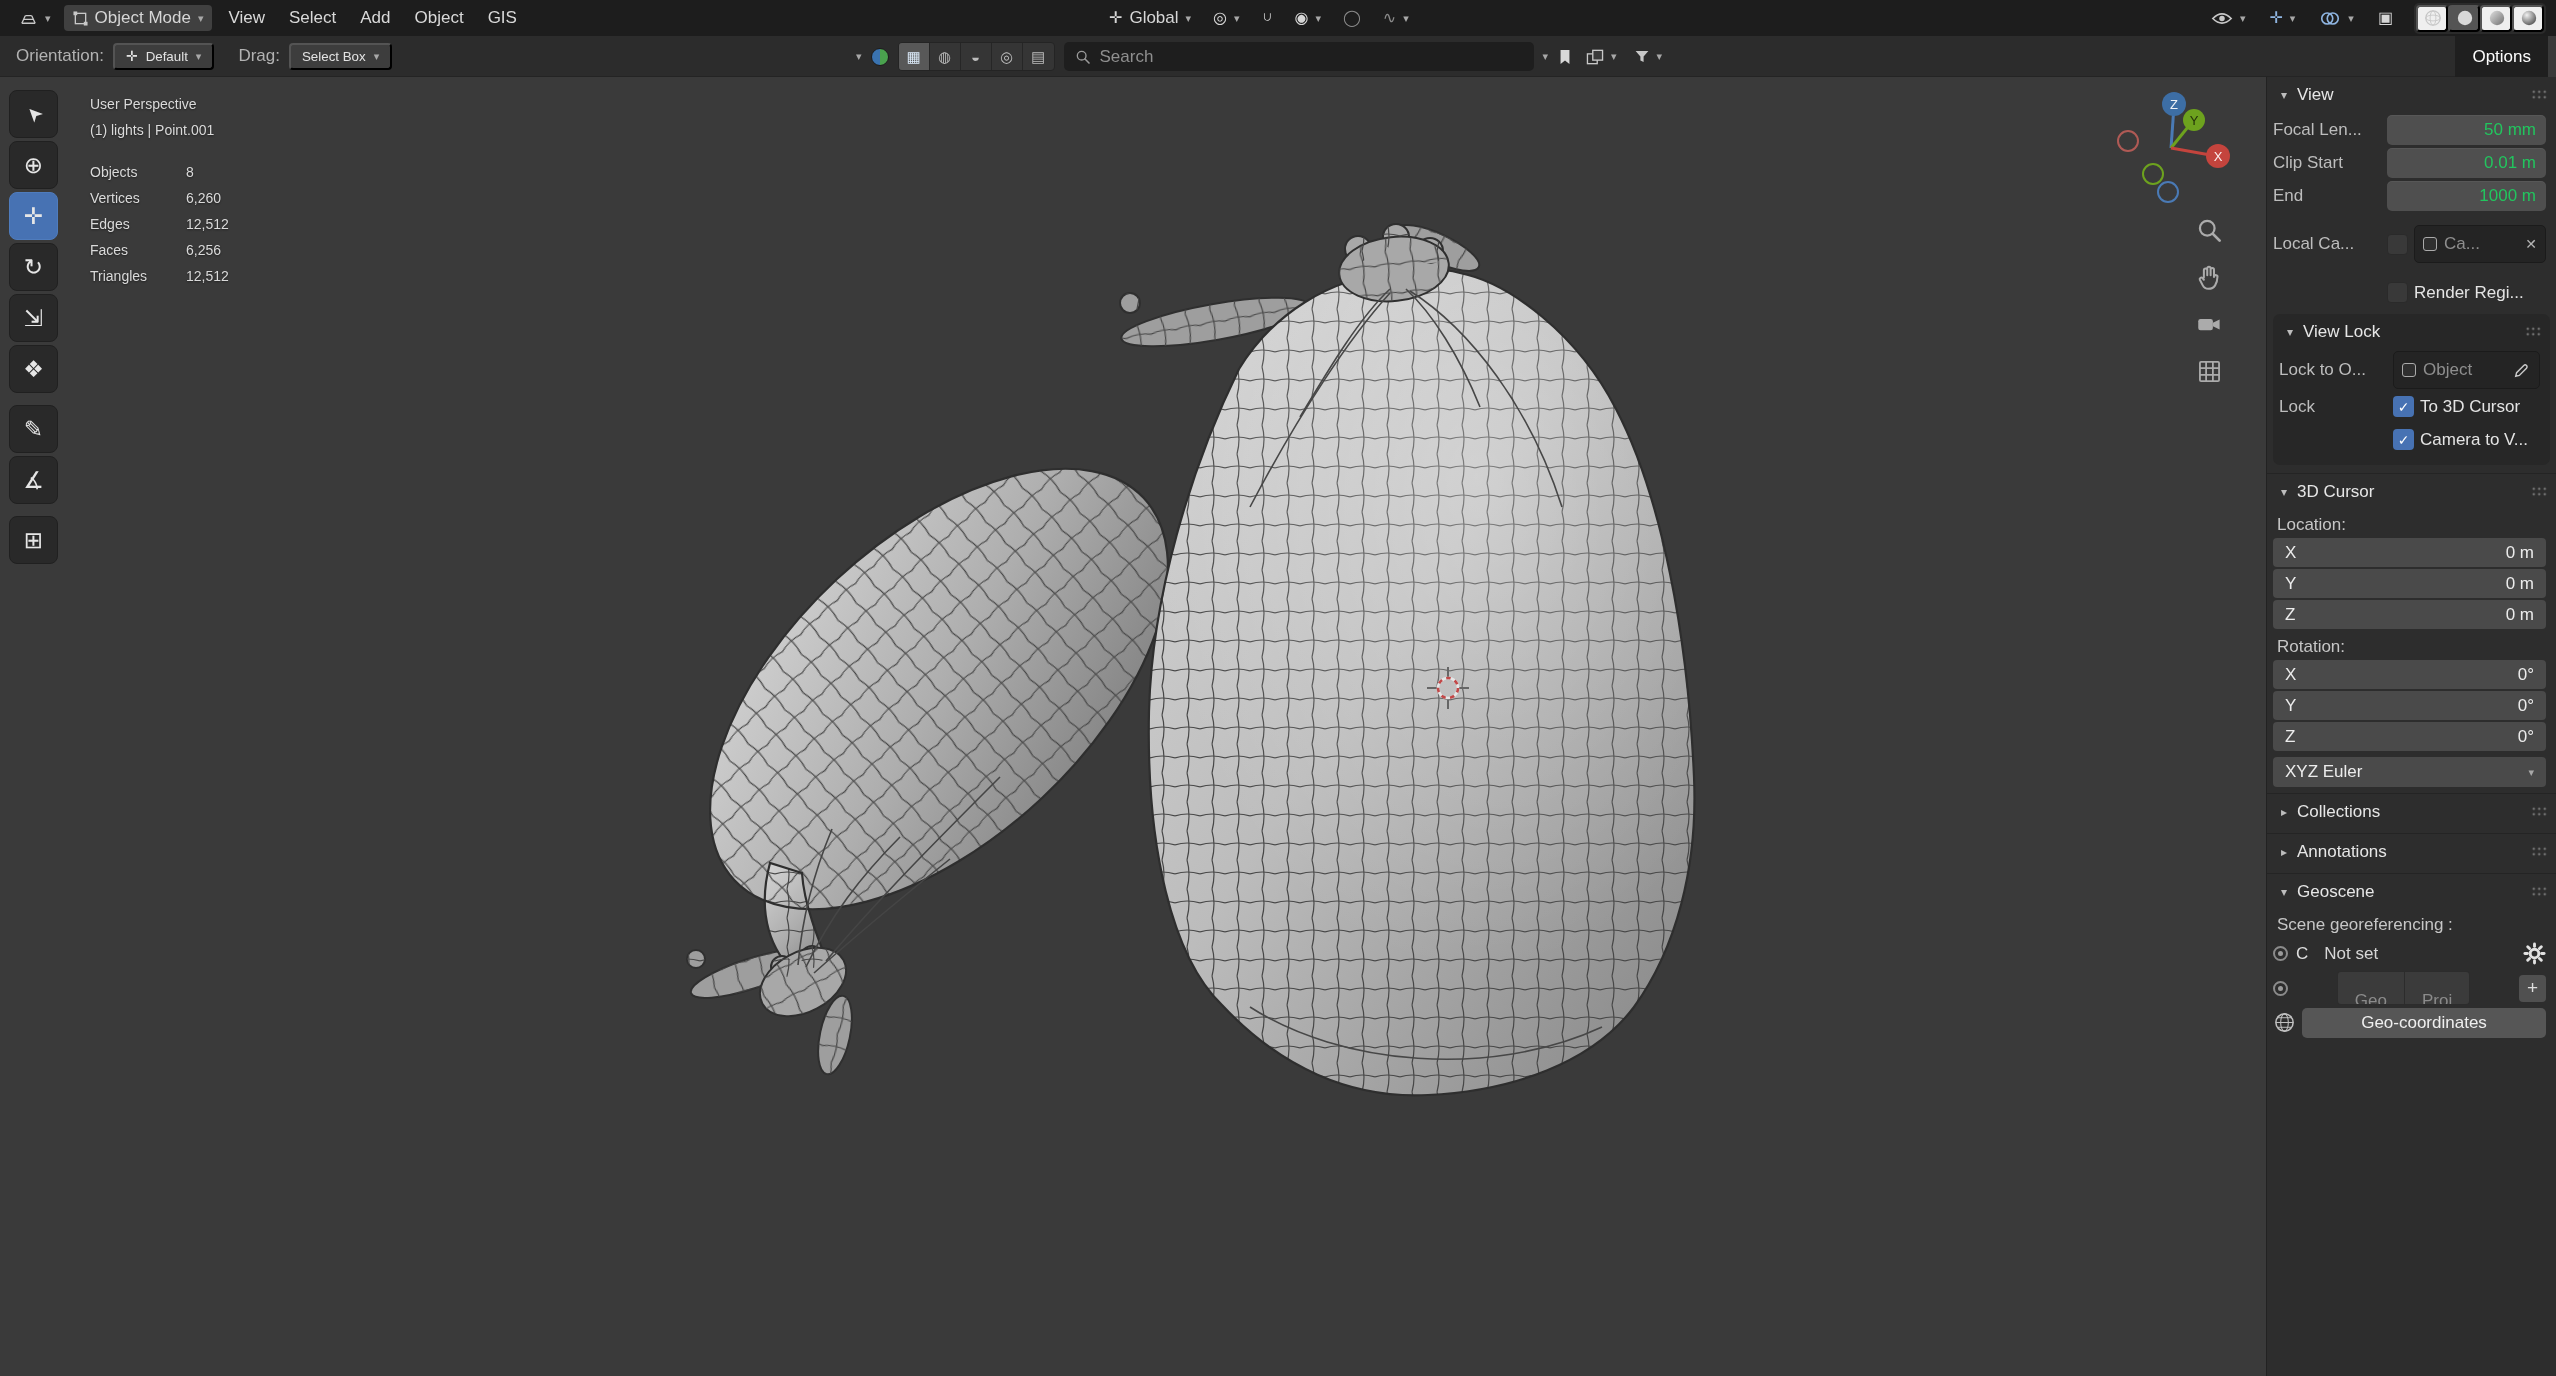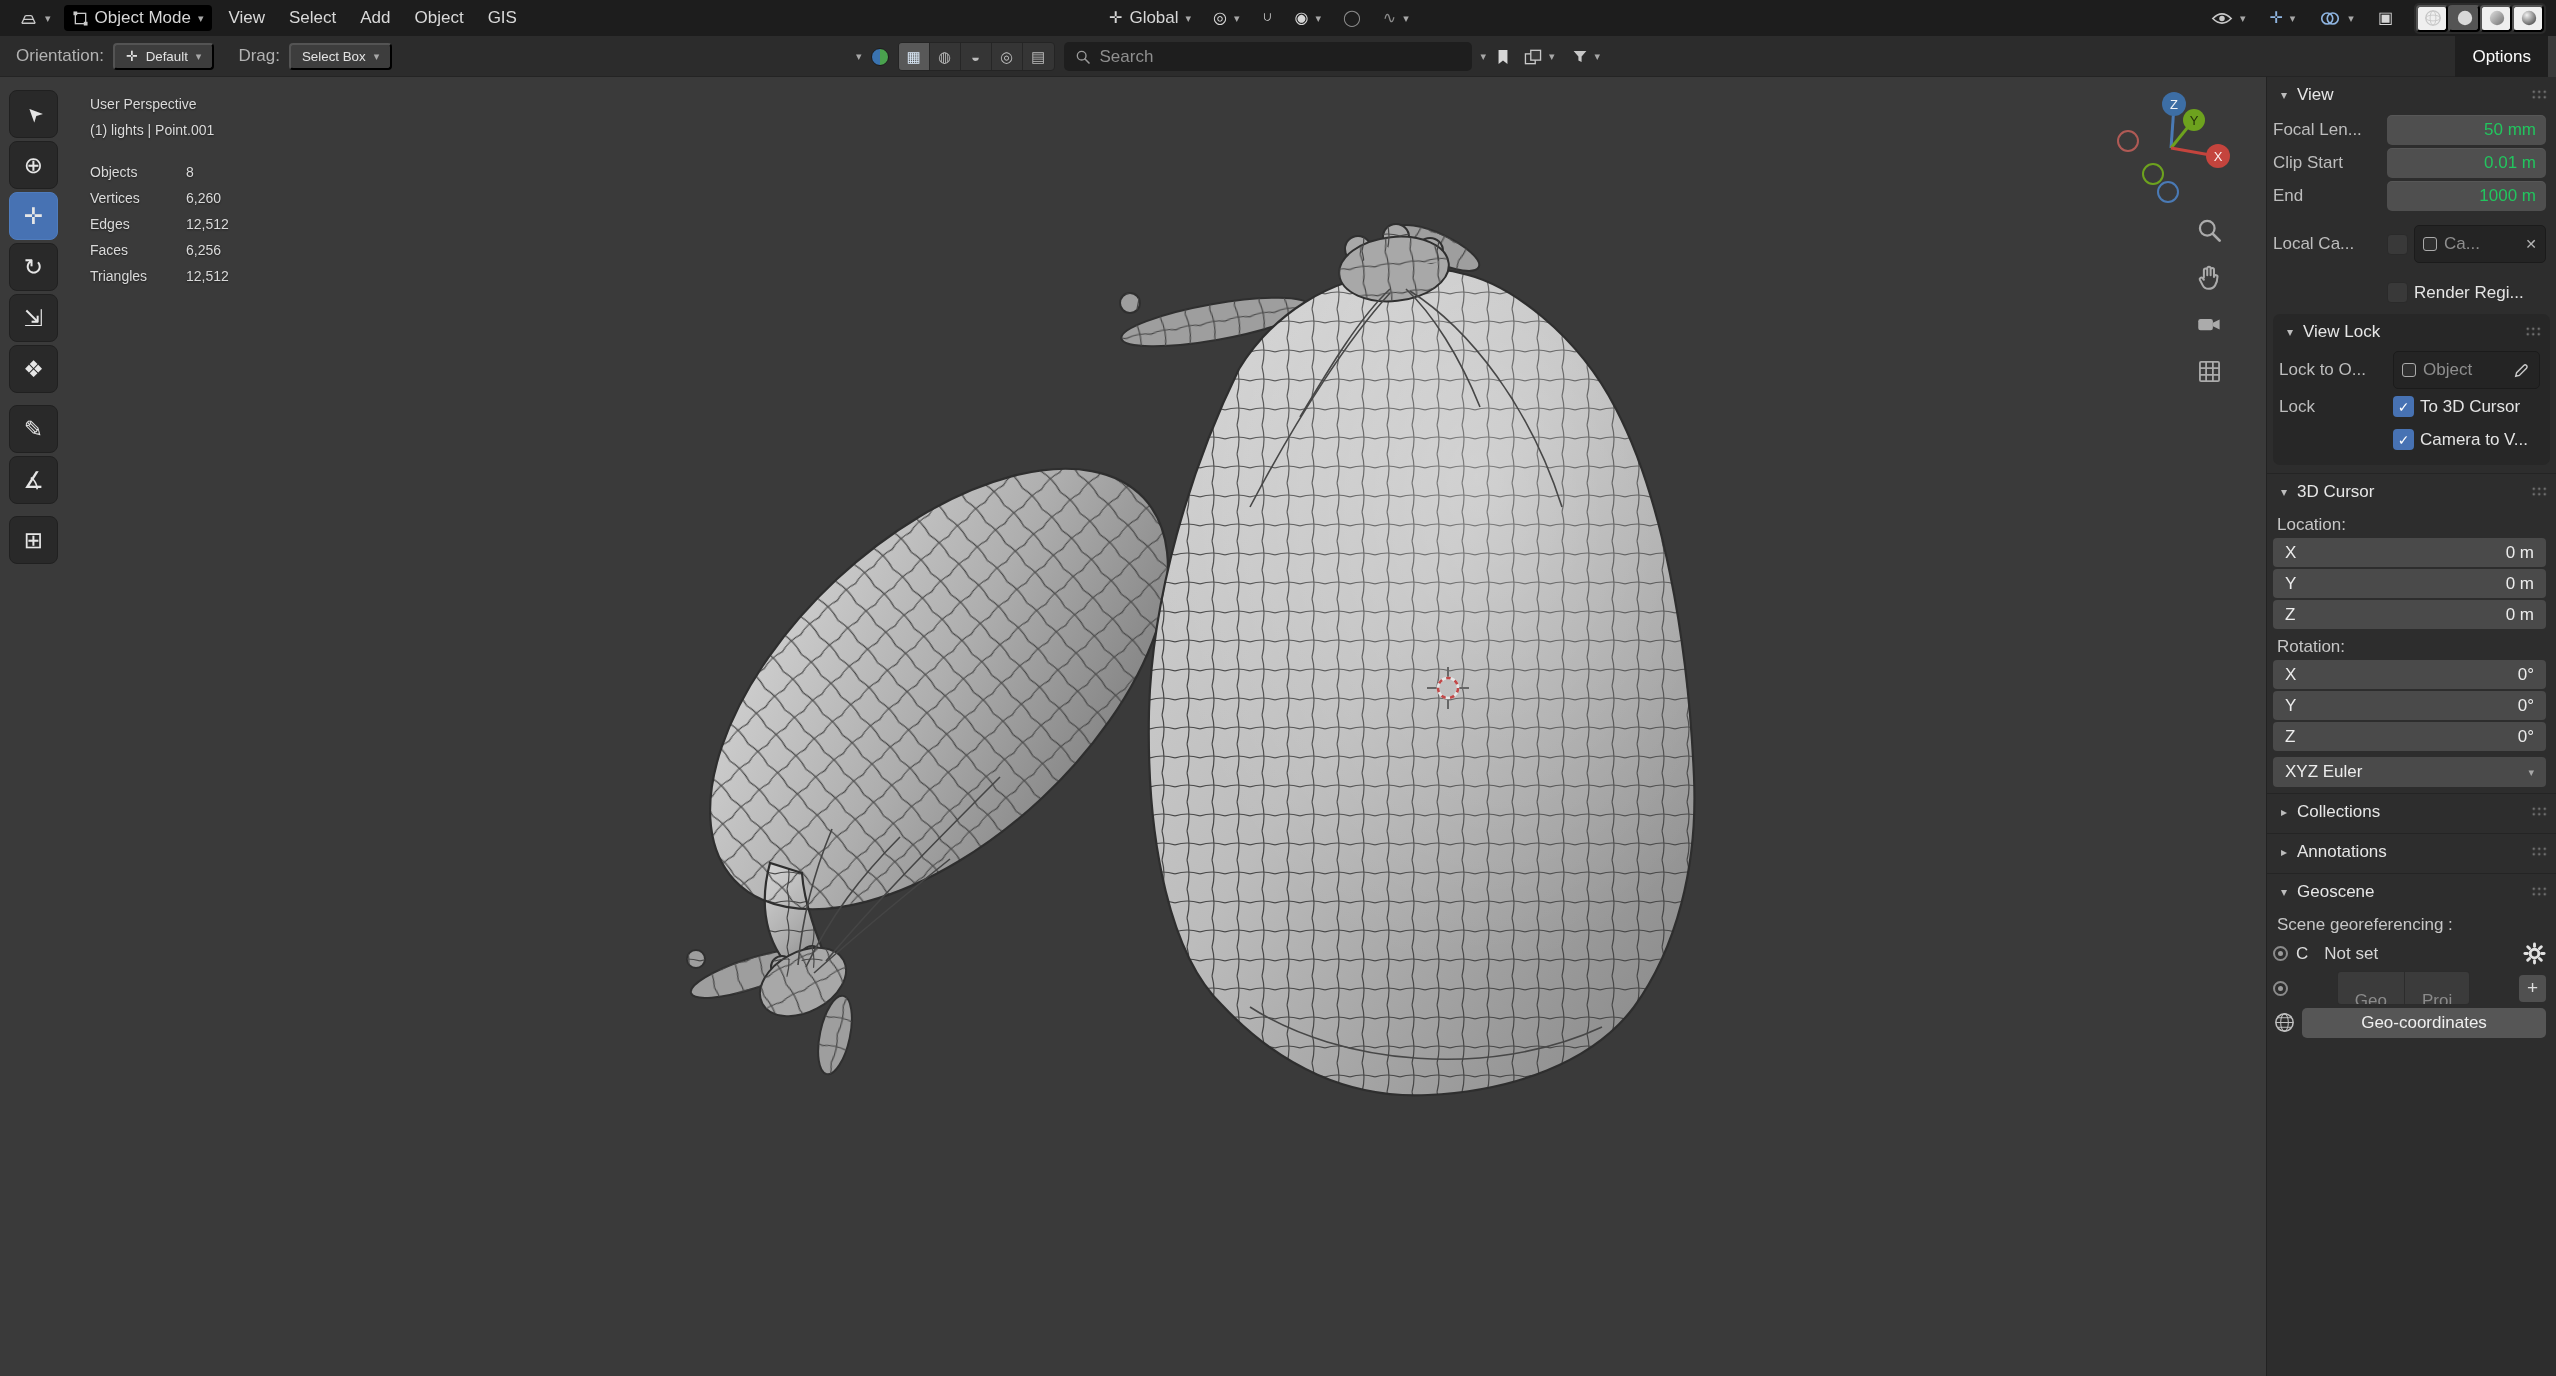--- a/index.html
+++ b/index.html
@@ -6,21 +6,21 @@
   *{box-sizing:border-box;}
   #root{position:relative;width:2556px;height:1376px;overflow:hidden;
         font-family:"Liberation Sans",sans-serif;color:#d6d6d6;
         background:#3a3a3a;user-select:none;}
 
   
   .topbar{position:absolute;top:0;left:0;right:0;height:36px;background:#1d1d1d;
           display:flex;align-items:center;padding:0 10px;gap:4px;font-size:17px;z-index:6;}
   .hbtn{display:inline-flex;align-items:center;gap:7px;background:transparent;border:0;
         color:#d6d6d6;font:inherit;padding:3px 9px;border-radius:4px;cursor:default;}
-  .hbtn.shade{background:#000000;}
+  .hbtn.shade{background:#404040;}
   .menu{padding:0 12px;line-height:36px;color:#d9d9d9;}
   .chev{font-size:11px;color:#a8a8a8;line-height:1;}
   .hcenter{position:absolute;left:1100px;top:0;height:36px;display:flex;align-items:center;gap:4px;}
   .hright{margin-left:auto;display:flex;align-items:center;gap:6px;}
   .dim{color:#8a8a8a;}
   .blueic{color:#8fb5e1;}
   .gicon{font-size:16px;line-height:1;}
   .magnet{display:inline-block;transform:rotate(180deg);font-weight:bold;font-size:15px;}
   .shadegrp{display:flex;align-items:center;background:#2b2b2b;border-radius:5px;padding:2px;margin-left:6px;}
   .shbtn{width:32px;height:27px;display:grid;place-items:center;border-radius:4px;}
@@ -35,21 +35,21 @@
          padding:4px 11px;color:#e3e3e3;}
   .giscluster{position:absolute;left:856px;top:0;height:41px;display:flex;align-items:center;gap:9px;}
   .ball{width:18px;height:18px;border-radius:50%;
         background:conic-gradient(#4aa24e 0 50%,#3a73b0 50% 100%);border:1px solid #1d1d1d;}
   .seg{display:flex;background:#353535;border-radius:4px;overflow:hidden;border:1px solid #242424;}
   .sbtn{width:31px;height:27px;display:grid;place-items:center;color:#bcbcbc;
         border-right:1px solid #262626;font-size:15px;}
   .sbtn:last-child{border-right:0;}
   .sbtn.sel{background:#585858;color:#dcebfa;}
   .search{display:flex;align-items:center;gap:9px;background:#1e1e1e;border-radius:5px;
-          height:29px;width:408px;padding:0 11px;color:#8f8f8f;}
+          height:29px;width:470px;padding:0 11px;color:#8f8f8f;}
   .options{position:absolute;right:0;top:0;height:41px;display:flex;align-items:center;
            padding:0 17px;background:#1f1f1f;color:#fdfdfd;}
 
   
   .viewport{position:absolute;top:77px;left:0;width:2266px;height:1299px;background:#3a3a3a;overflow:hidden;}
   .scene{position:absolute;inset:0;}
 
   
   .tools{position:absolute;left:9px;top:13px;display:flex;flex-direction:column;gap:3px;z-index:4;}
   .tool{width:49px;height:48px;border-radius:8px;background:rgba(40,40,40,.92);

